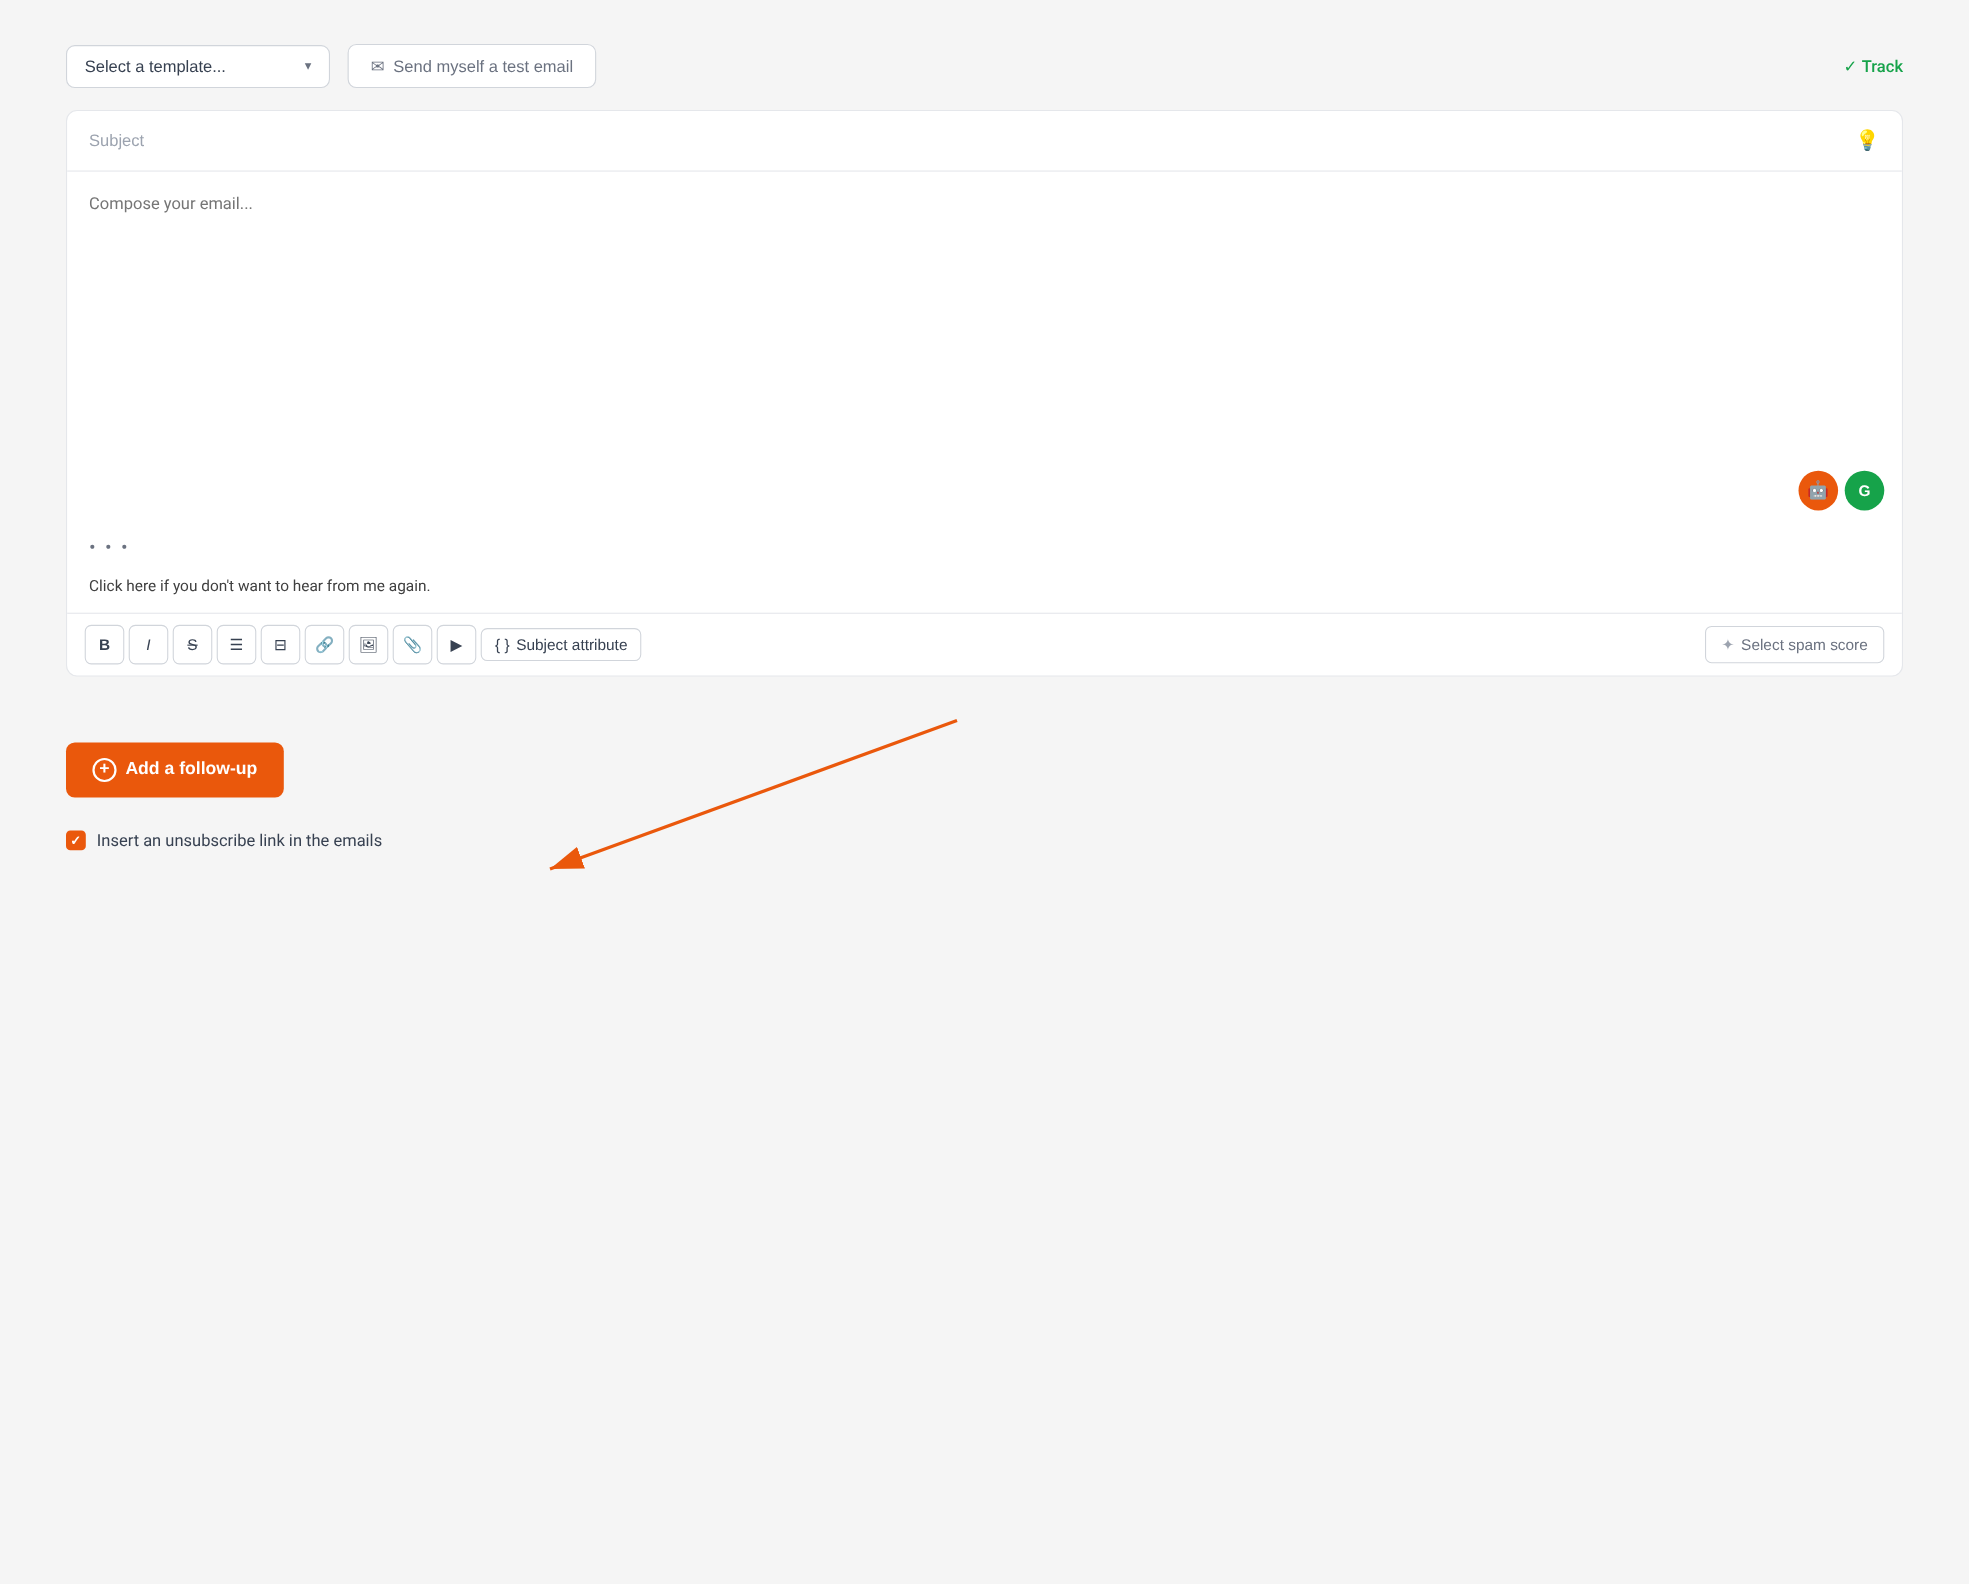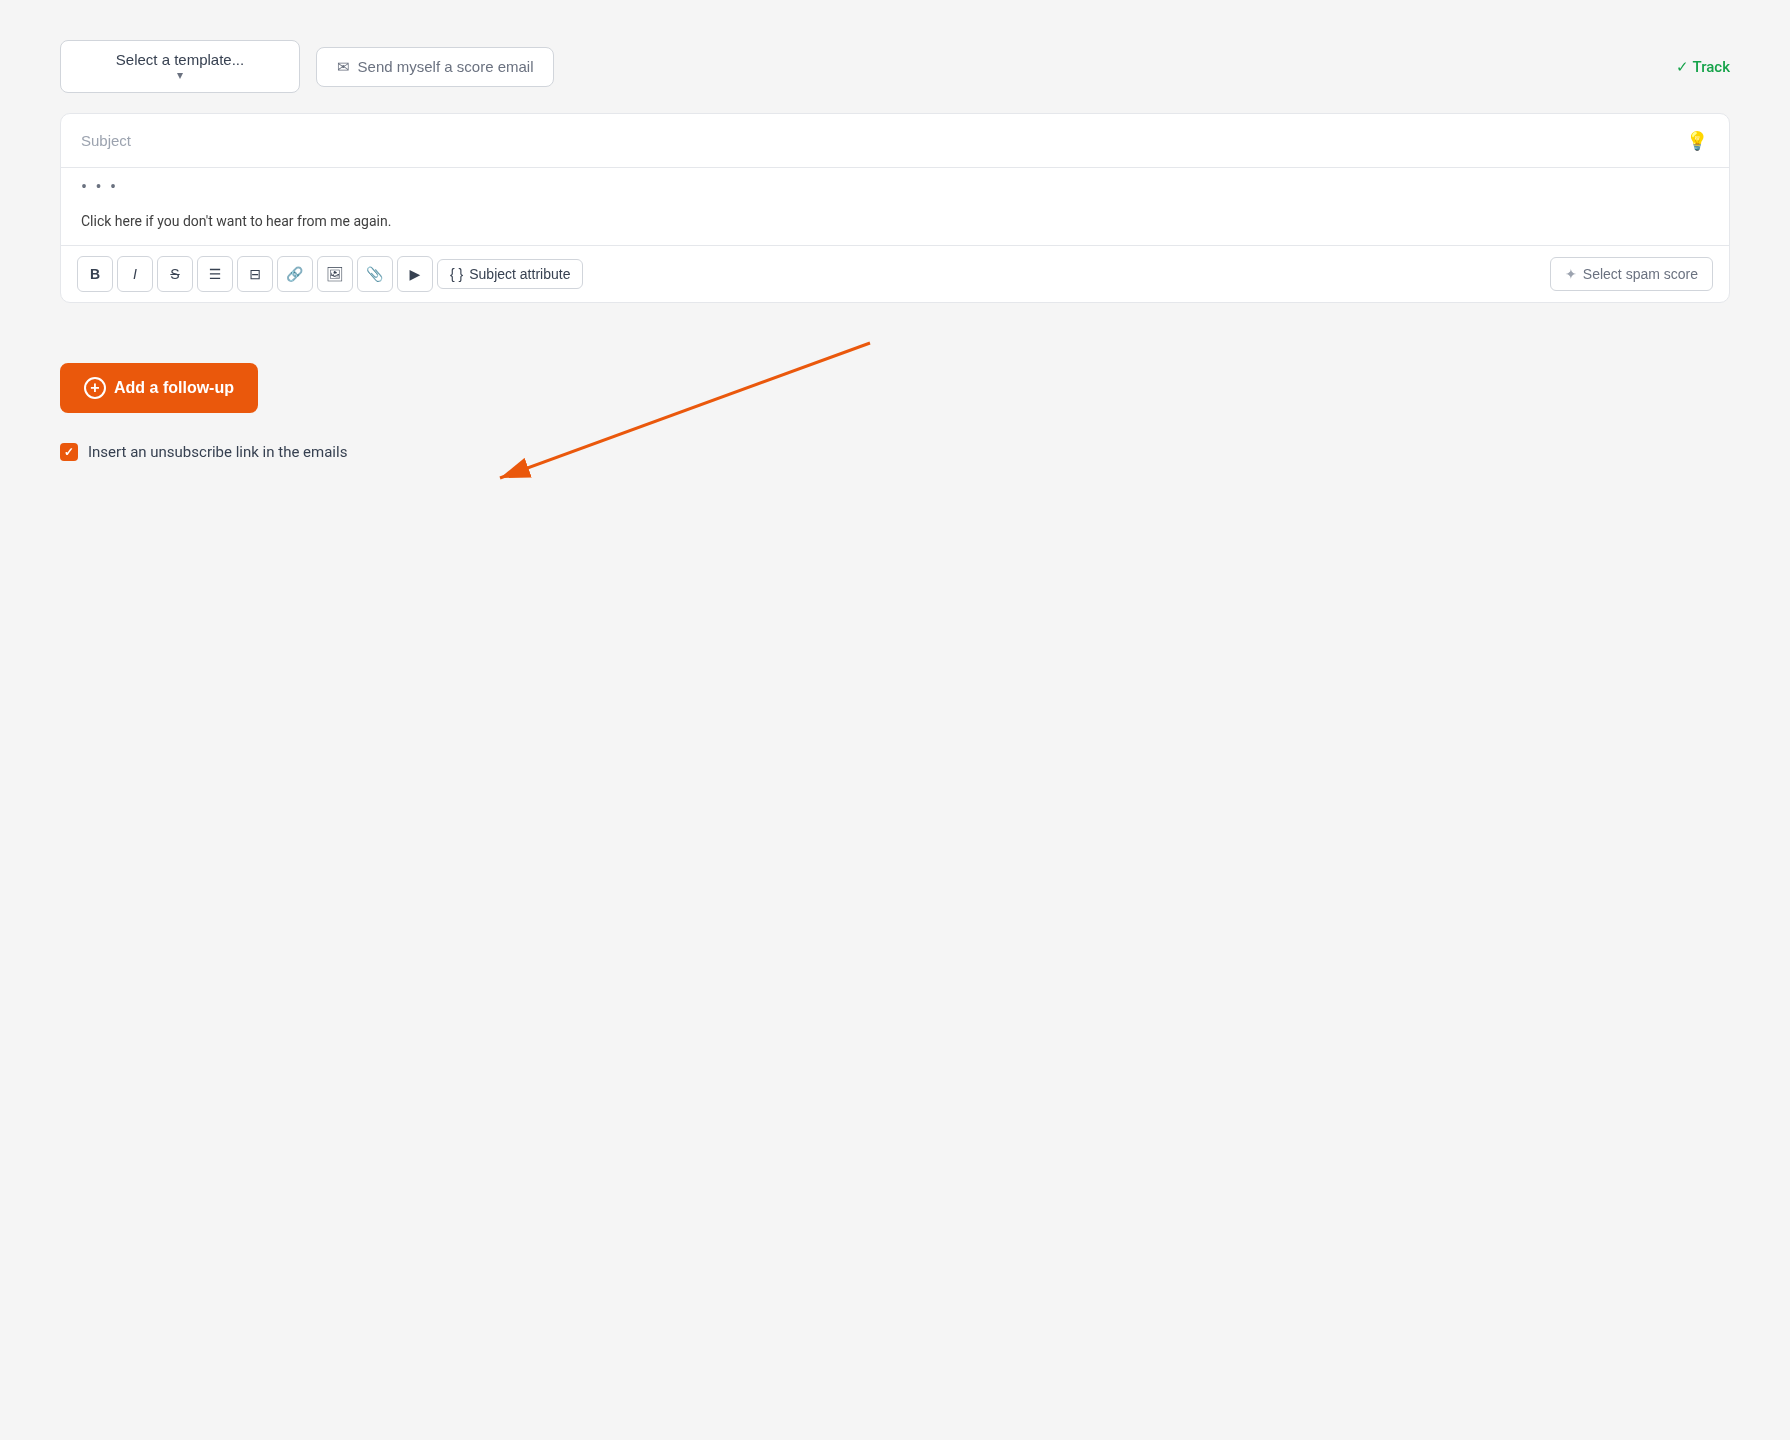--- a/index.html
+++ b/index.html
@@ -22,21 +22,20 @@
       align-items: center;
       justify-content: space-between;
       border: 1.5px solid #d1d5db;
       border-radius: 8px;
       padding: 10px 16px;
       background: white;
       width: 240px;
       cursor: pointer;
       font-size: 15px;
       color: #374151;
-      flex-direction: column;
     }
 
     .template-select .chevron {
       color: #6b7280;
       font-size: 12px;
     }
 
     .test-email-btn {
       display: flex;
       align-items: center;
@@ -303,36 +302,48 @@
 <body>
 
 <div class="top-bar">
   <button class="template-select">
     <span>Select a template...</span>
     <span class="chevron">▾</span>
   </button>
 
   <button class="test-email-btn">
     <span>✉</span>
-    <span>Send myself a score email</span>
+    <span>Send myself a test email</span>
   </button>
 
   <div class="saved-indicator">
     <span>✓</span>
     <span>Track</span>
   </div>
 </div>
 
 <div class="editor-container">
 
   <div class="subject-row">
     <input class="subject-input" type="text" placeholder="Subject" style="">
     <span class="lightbulb-icon">💡</span>
   </div>
 
+  <div class="compose-area">
+    <textarea class="compose-textarea" placeholder="Compose your email..." style=""></textarea>
+
+    <div class="ai-icons">
+      <button class="ai-icon-btn ai-icon-orange" title="AI assistant">
+        <span>🤖</span>
+      </button>
+      <button class="ai-icon-btn ai-icon-green" title="Grammarly">
+        <span>G</span>
+      </button>
+    </div>
+  </div>
 
   <div class="dots-row">
     <span>• • •</span>
   </div>
 
   <div class="unsubscribe-row">
     <span>Click here if you don't want to hear from me again.</span>
   </div>
 
   <div class="toolbar">

